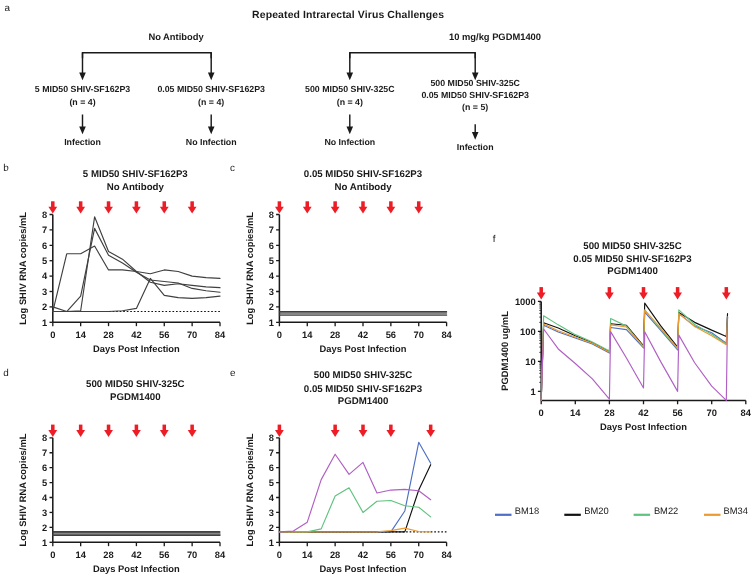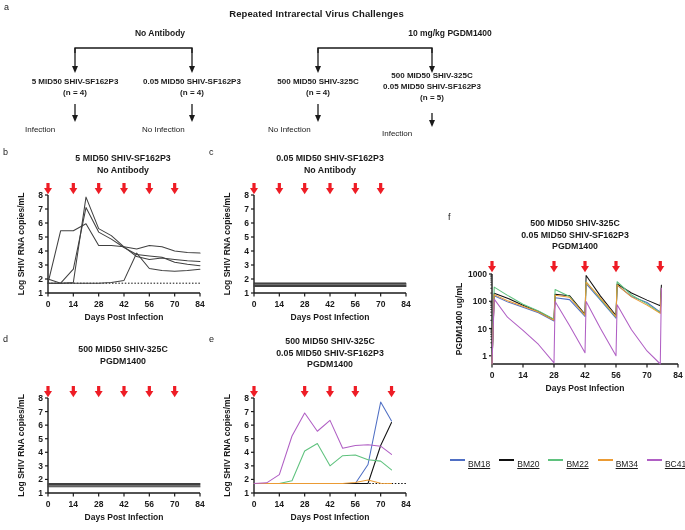--- a/index.html
+++ b/index.html
@@ -17,35 +17,35 @@
     font-size:9.5px;font-weight:bold;letter-spacing:.1px;
   }
   .flow-grouplab{
     position:absolute;font-size:8.5px;font-weight:bold;text-align:center;
   }
   .flow-node{
     position:absolute;font-size:8px;font-weight:bold;text-align:center;
     line-height:11px;
   }
   .flow-leaf{
-    position:absolute;font-size:8px;font-weight:normal;text-align:left;
+    position:absolute;font-size:8px;font-weight:bold;text-align:center;
   }
   svg{display:block;}
   .svg-abs{position:absolute;}
   .ax-tick-lab{font-size:8.5px;font-weight:bold;fill:#1a1a1a;font-family:"Liberation Sans","DejaVu Sans",sans-serif;}
   .ax-title{font-size:8.5px;font-weight:bold;fill:#1a1a1a;font-family:"Liberation Sans","DejaVu Sans",sans-serif;}
   .plot-title{
     position:absolute;text-align:center;font-size:8.8px;font-weight:bold;
     line-height:11.5px;
   }
   .legend-row{
     position:absolute;display:flex;align-items:center;gap:5px;
     font-size:8.5px;font-weight:normal;
   }
-  .legend-item{display:flex;align-items:flex-start;gap:3px;margin-right:4px;text-decoration:underline;}
+  .legend-item{display:flex;align-items:flex-end;gap:3px;margin-right:18px;}
   .legend-swatch{display:inline-block;width:15px;height:1.7px;}
 </style>
 </head>
 <body>
 
 <div class="panel-letter" style="left:4px;top:2px;">a</div>
 
 <div class="flow-title">Repeated Intrarectal Virus Challenges</div>
 
 <div class="flow-grouplab" style="left:70px;top:28px;width:180px;">No Antibody</div>

